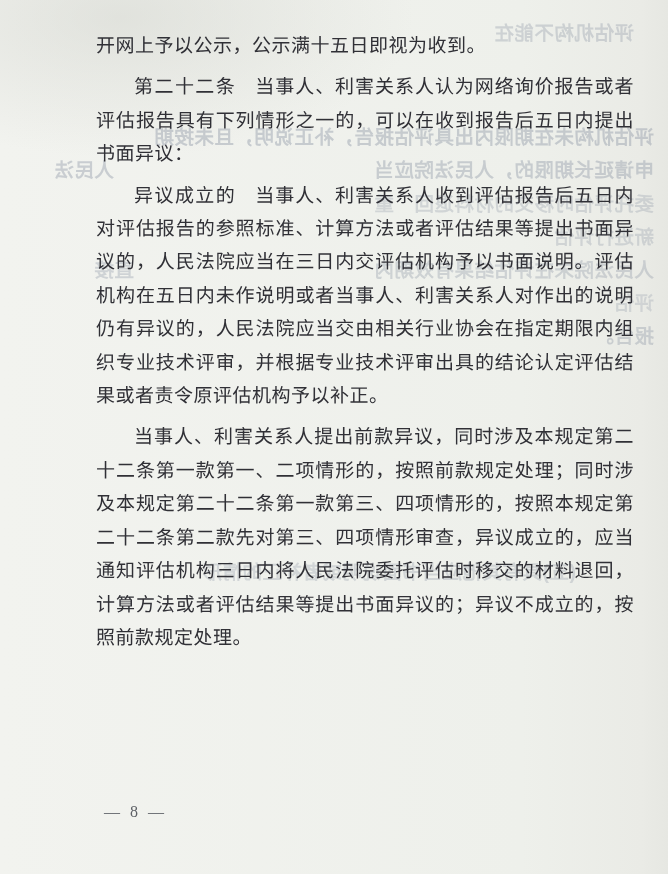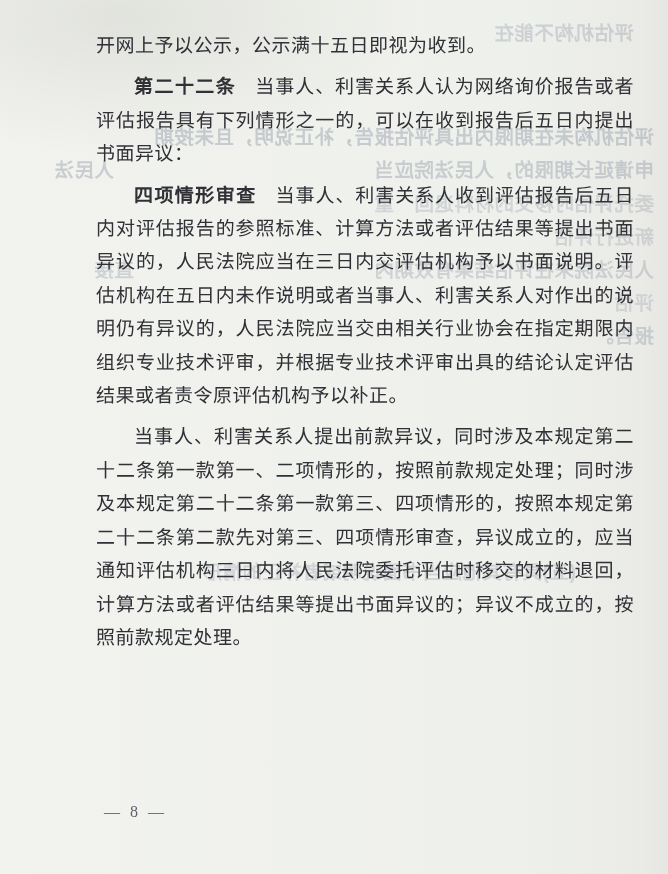--- a/index.html
+++ b/index.html
@@ -51,21 +51,21 @@
     margin:8px;
     font-size:19px;
     line-height:33.4px;
     letter-spacing:.5px;
     text-align:justify;
     text-justify:inter-character;
   }
   .indent{text-indent:2em;}
   .article-no{
     font-family:"Liberation Sans","DejaVu Sans",sans-serif;
-    font-weight:700;
+    font-weight:400;
     margin-right:1em;
     letter-spacing:1px;
   }
   .page-number{
     position:absolute;
     top:803px;
     left:104px;
     font-size:16px;
     letter-spacing:3px;
     color:#5d6066;
@@ -93,21 +93,21 @@
     <p class="para indent">
       <b class="article-no">第二十二条</b><span>当事人、利害关系人认为网络询价报告或者评估报告具有下列情形之一的，可以在收到报告后五日内提出书面异议：</span>
     </p>
 
 
 
 
 
 
     <p class="para indent">
-      <b class="article-no">四项情形审查</b><span>当事人、利害关系人收到评估报告后五日内对评估报告的参照标准、计算方法或者评估结果等提出书面异议的，人民法院应当在三日内交评估机构予以书面说明。评估机构在五日内未作说明或者当事人、利害关系人对作出的说明仍有异议的，人民法院应当交由相关行业协会在指定期限内组织专业技术评审，并根据专业技术评审出具的结论认定评估结果或者责令原评估机构予以补正。</span>
+      <b class="article-no">异议成立的</b><span>当事人、利害关系人收到评估报告后五日内对评估报告的参照标准、计算方法或者评估结果等提出书面异议的，人民法院应当在三日内交评估机构予以书面说明。评估机构在五日内未作说明或者当事人、利害关系人对作出的说明仍有异议的，人民法院应当交由相关行业协会在指定期限内组织专业技术评审，并根据专业技术评审出具的结论认定评估结果或者责令原评估机构予以补正。</span>
     </p>
 
     <p class="para indent">当事人、利害关系人提出前款异议，同时涉及本规定第二十二条第一款第一、二项情形的，按照前款规定处理；同时涉及本规定第二十二条第一款第三、四项情形的，按照本规定第二十二条第二款先对第三、四项情形审查，异议成立的，应当通知评估机构三日内将人民法院委托评估时移交的材料退回，计算方法或者评估结果等提出书面异议的；异议不成立的，按照前款规定处理。</p>
 
   </div>
 
   <div class="page-number">— 8 —</div>
 
 </div>
 

